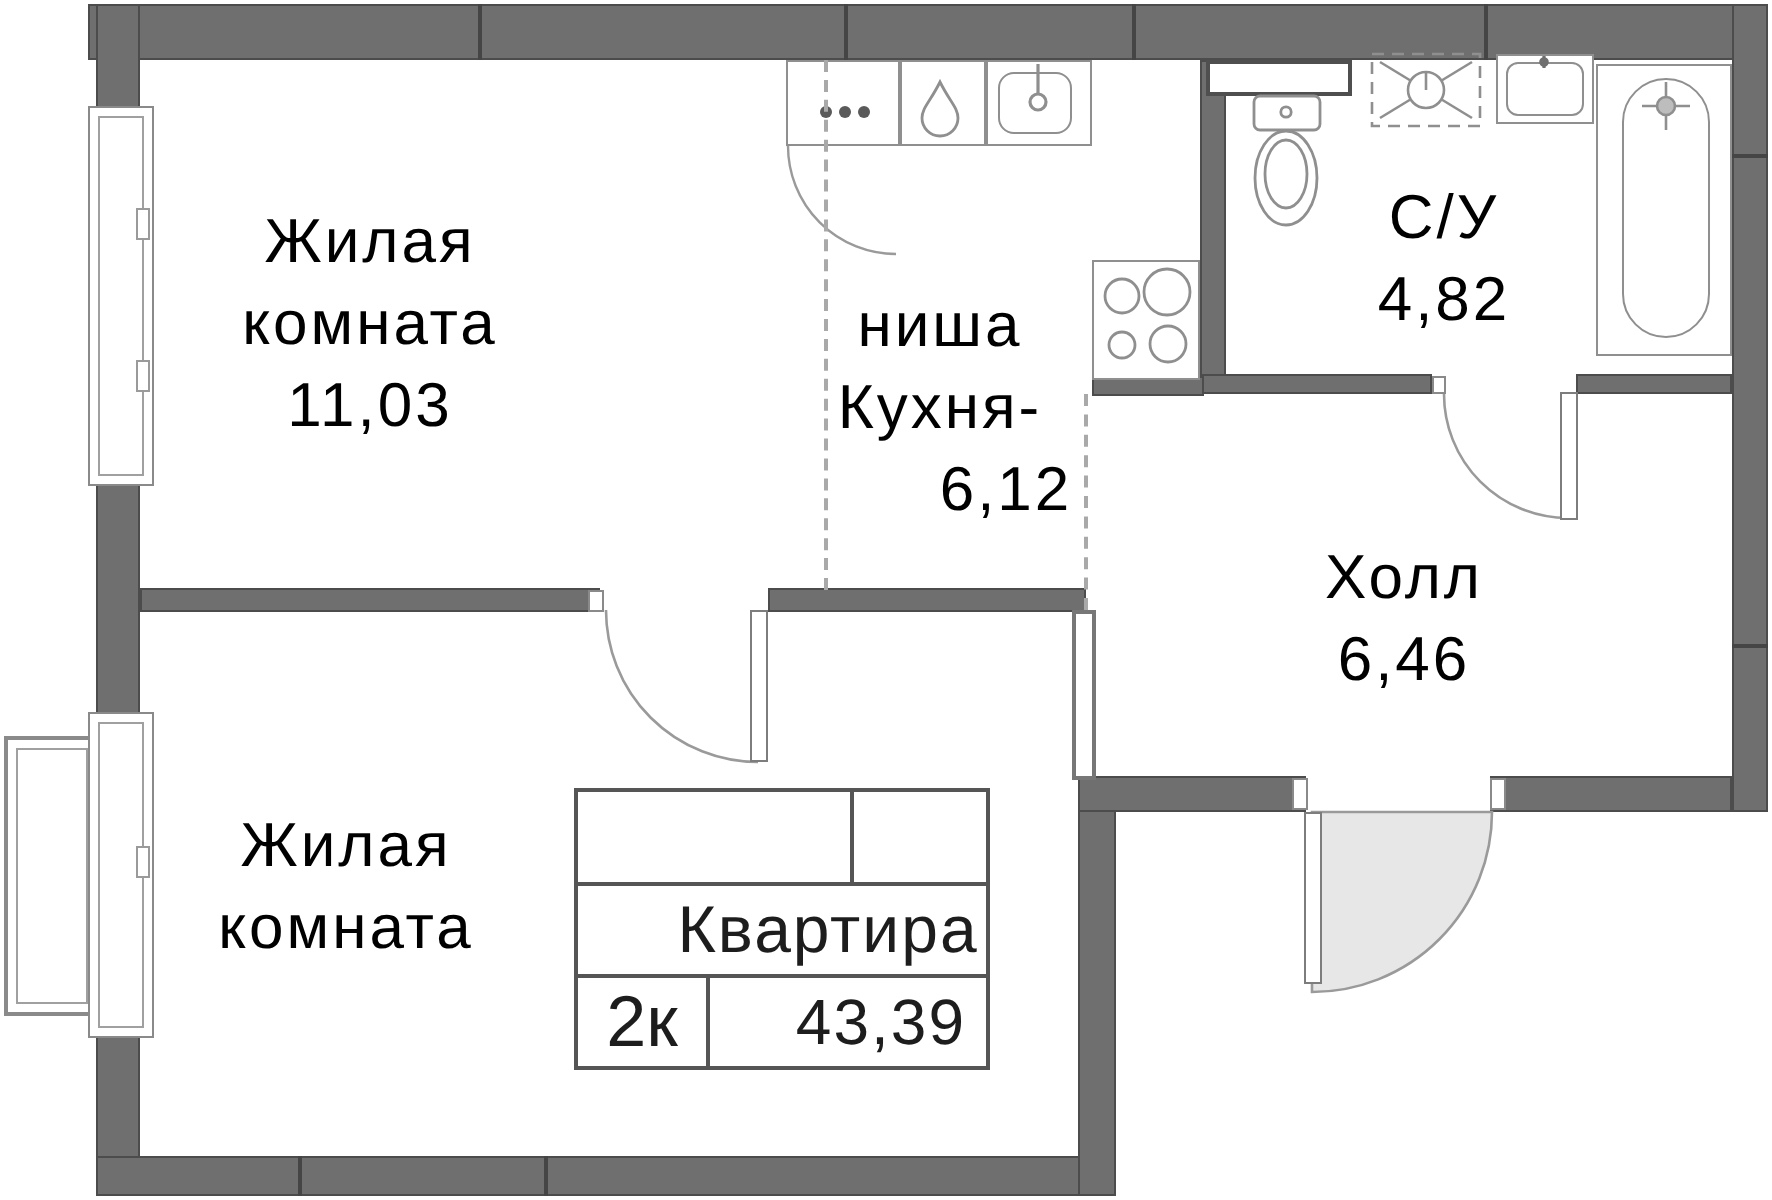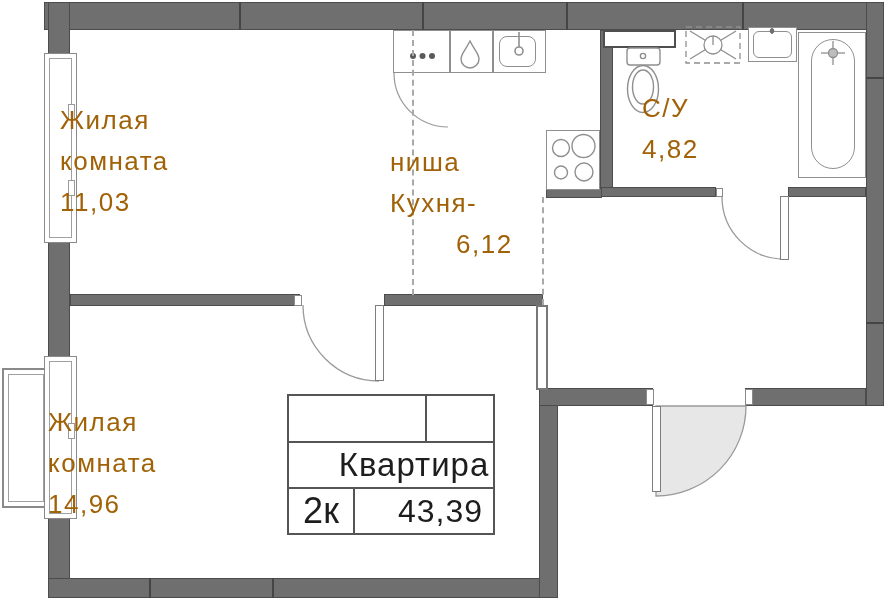--- a/index.html
+++ b/index.html
@@ -8,22 +8,22 @@
   .wall{position:absolute;background:#6f6f6f;border:1px solid #4c4c4c;box-sizing:border-box;}
   .wall-hollow{position:absolute;background:#ffffff;border:2px solid #777;box-sizing:border-box;}
   .tick{position:absolute;background:#454545;}
   .jamb{position:absolute;background:#ffffff;border:1px solid #8a8a8a;box-sizing:border-box;}
   .leaf{position:absolute;background:#ffffff;border:1px solid #7d7d7d;box-sizing:border-box;z-index:6;}
   .fix{position:absolute;background:#ffffff;border:1.4px solid #8f8f8f;box-sizing:border-box;}
   .dash-v{position:absolute;border-left:2px dashed #a9a9a9;width:0;}
   .win{position:absolute;background:#ffffff;border:1.5px solid #8a8a8a;box-sizing:border-box;z-index:5;}
   .win-inner{position:absolute;left:4px;right:4px;top:4px;bottom:4px;border:1px solid #a0a0a0;}
   .handle{position:absolute;background:#ffffff;border:1px solid #9a9a9a;box-sizing:border-box;}
-  .room-label{position:absolute;text-align:left;font-size:26px;letter-spacing:1.5px;
-              line-height:41px;white-space:nowrap;z-index:7;color:#a16207;}
+  .room-label{position:absolute;text-align:center;font-size:31px;letter-spacing:1.5px;
+              line-height:41px;white-space:nowrap;z-index:7;color:#000000;}
   .svgo{position:absolute;left:0;top:0;z-index:4;}
   #stamp{position:absolute;left:287px;top:394px;width:208px;height:141px;background:#ffffff;
          border:2px solid #555;box-sizing:border-box;z-index:8;display:flex;flex-direction:column;}
   #stamp .r1{height:47px;display:flex;border-bottom:2px solid #555;box-sizing:border-box;}
   #stamp .r1 .c1{width:138px;border-right:2px solid #555;box-sizing:border-box;}
   #stamp .r1 .c2{flex:1;}
   #stamp .r2{height:46px;border-bottom:2px solid #555;box-sizing:border-box;display:flex;
              align-items:center;justify-content:center;font-size:33px;letter-spacing:1px;padding-left:46px;}
   #stamp .r3{flex:1;display:flex;}
   #stamp .r3 .c1{width:66px;border-right:2px solid #555;box-sizing:border-box;display:flex;
@@ -166,25 +166,28 @@
     <div>ниша</div>
     <div>Кухня-</div>
     <div style="margin-left:66px;">6,12</div>
   </div>
 
   <div class="room-label" style="left:642px;top:88px;width:160px;">
     <div>С/У</div>
     <div>4,82</div>
   </div>
 
+  <div class="room-label" style="left:622px;top:268px;width:160px;">
+    <div>Холл</div>
+    <div>6,46</div>
+  </div>
 
   <div class="room-label" style="left:48px;top:402px;width:250px;">
     <div>Жилая</div>
     <div>комната</div>
-    <div>14,96</div>
   </div>
 
   <div id="stamp">
     <div class="r1">
       <div class="c1"></div>
       <div class="c2"></div>
     </div>
     <div class="r2">Квартира</div>
     <div class="r3">
       <div class="c1">2к</div>

